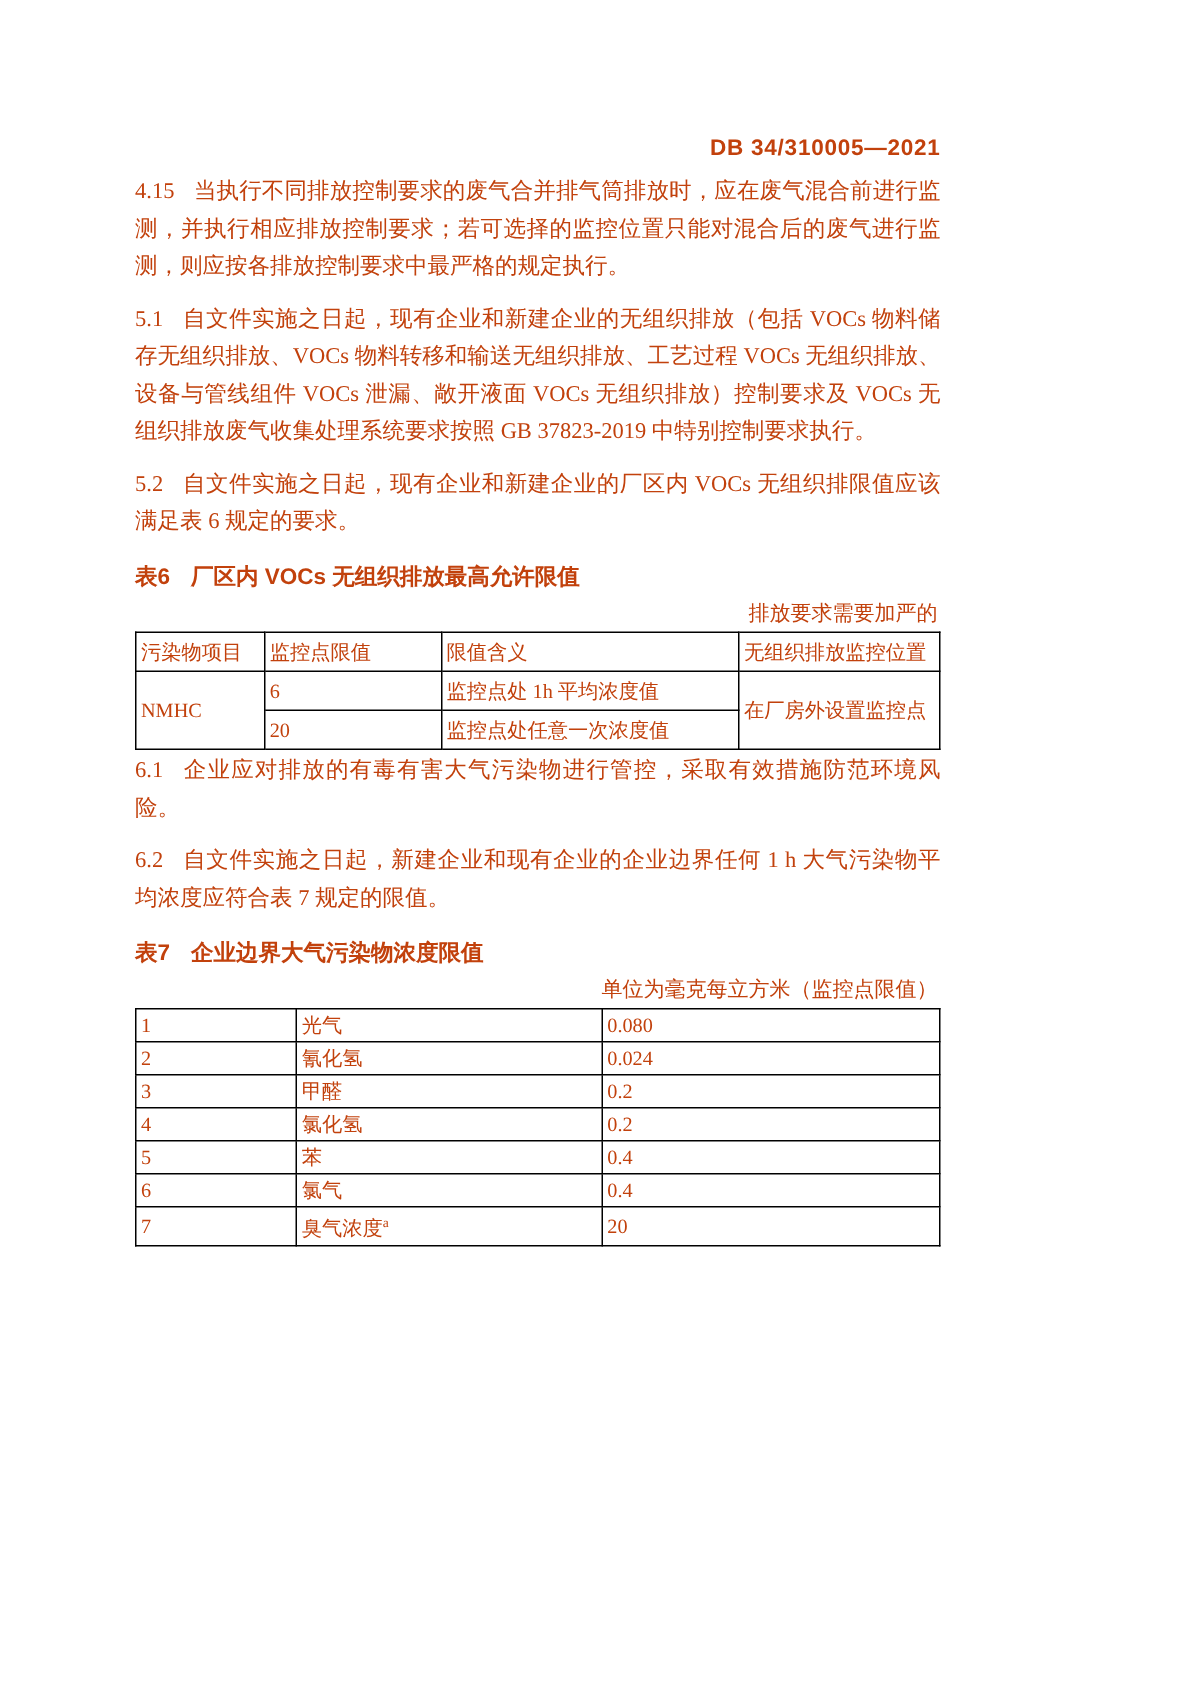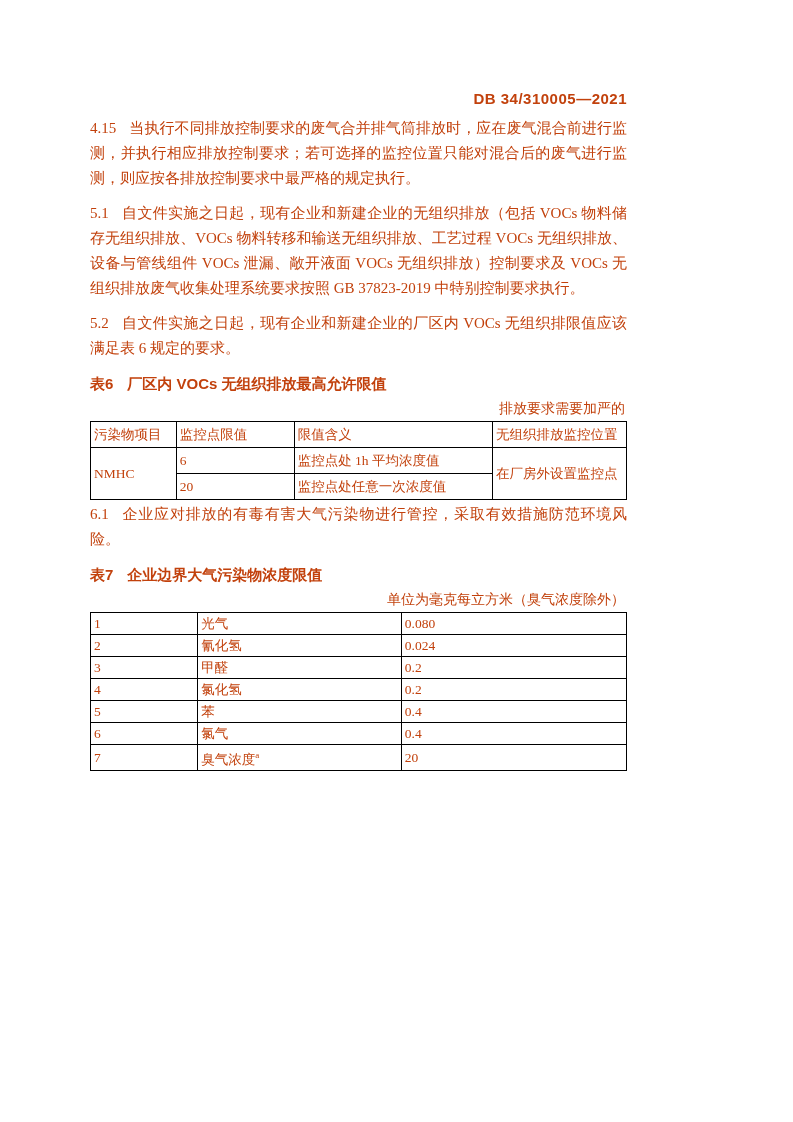--- a/index.html
+++ b/index.html
@@ -118,24 +118,25 @@
       <tr>
         <td>20</td>
         <td>监控点处任意一次浓度值</td>
       </tr>
     </tbody>
       </table>
 
 
     <p class="clause"><span class="cnum">6.1</span><span>企业应对排放的有毒有害大气污染物进行管控，采取有效措施防范环境风险。</span></p>
 
+    <p class="clause"><span class="cnum">6.2</span><span>自文件实施之日起，新建企业和现有企业的企业边界任何 1 h 大气污染物平均浓度应符合表 7 规定的限值。</span></p>
 
     <div class="tbl-title"><span class="tnum">表7</span><span>企业边界大气污染物浓度限值</span></div>
 
-    <div class="unit-note">单位为毫克每立方米（臭气浓度除外）</div>
+    <div class="unit-note">单位为毫克每立方米（监控点限值）</div>
 
     <table class="std t7">
       <colgroup>
           <col style="width:20%">
           <col style="width:38%">
           <col style="width:42%">
         </colgroup>
       <tbody>
       <tr>
         <td>1</td>

